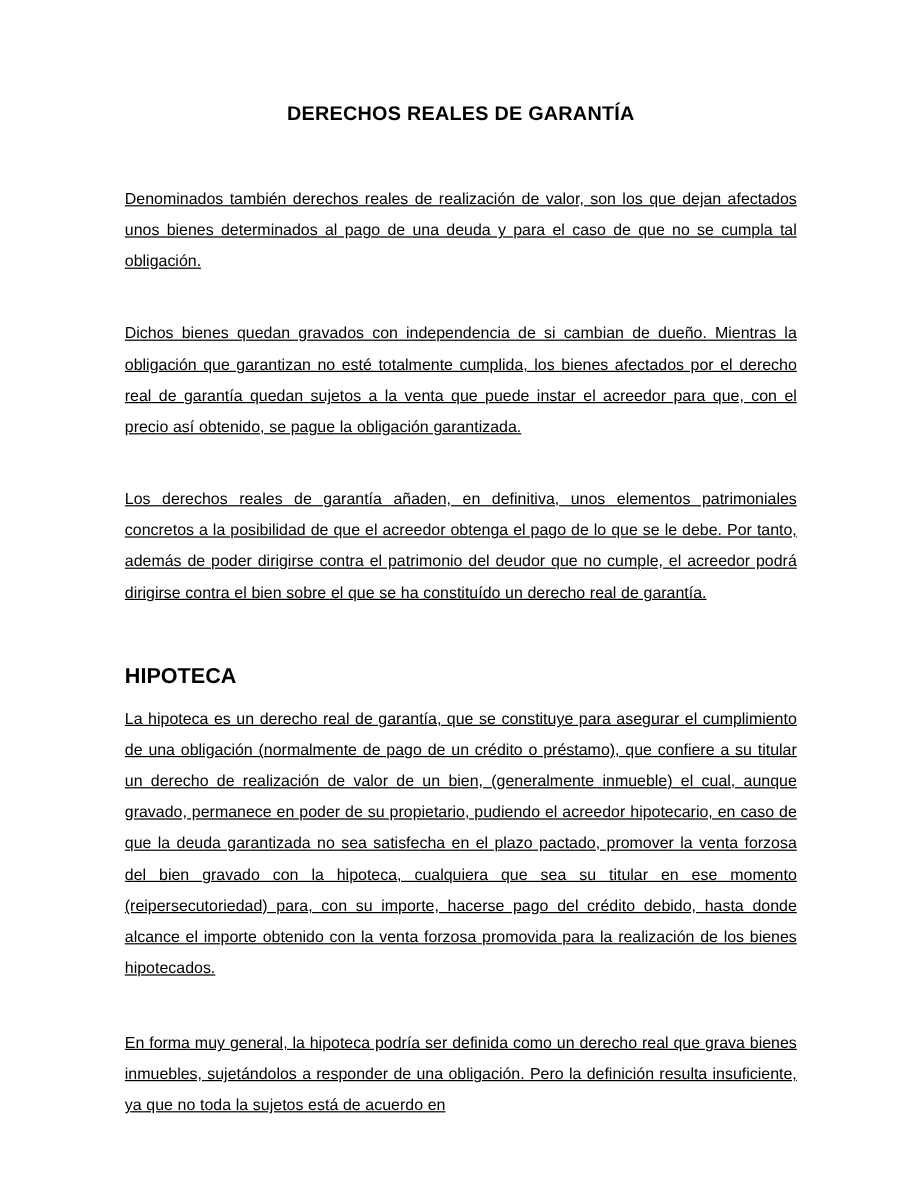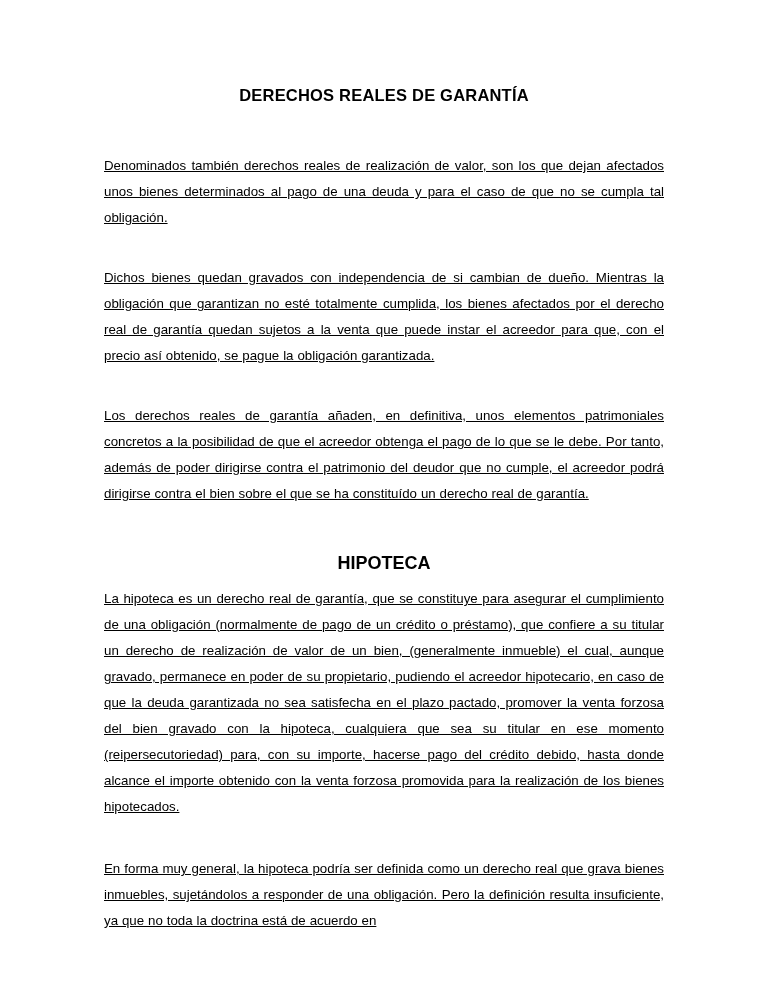--- a/index.html
+++ b/index.html
@@ -23,21 +23,20 @@
   }
   .doc-title {
     text-align: center;
     font-size: 16.5px;
     font-weight: bold;
     letter-spacing: 0.2px;
     margin: 0 0 0 0;
     padding-top: 6px;
   }
   .section-heading {
-    text-align: center;
     font-size: 18px;
     font-weight: bold;
     margin: 0;
   }
   p.para {
     font-size: 13.3px;
     line-height: 26px;
     text-align: justify;
     margin: 0;
     word-spacing: 0.2px;
@@ -71,15 +70,15 @@
   <div class="sp-heading-top"></div>
 
   <h2 class="section-heading">HIPOTECA</h2>
 
   <div class="sp-heading-bottom"></div>
 
   <p class="para">La hipoteca es un derecho real de garantía, que se constituye para asegurar el cumplimiento de una obligación (normalmente de pago de un crédito o préstamo), que confiere a su titular un derecho de realización de valor de un bien, (generalmente inmueble) el cual, aunque gravado, permanece en poder de su propietario, pudiendo el acreedor hipotecario, en caso de que la deuda garantizada no sea satisfecha en el plazo pactado, promover la venta forzosa del bien gravado con la hipoteca, cualquiera que sea su titular en ese momento (reipersecutoriedad) para, con su importe, hacerse pago del crédito debido, hasta donde alcance el importe obtenido con la venta forzosa promovida para la realización de los bienes hipotecados.</p>
 
   <div class="sp-para-large"></div>
 
-  <p class="para">En forma muy general, la hipoteca podría ser definida como un derecho real que grava bienes inmuebles, sujetándolos a responder de una obligación. Pero la definición resulta insuficiente, ya que no toda la doctrina está de acuerdo en</p>
+  <p class="para">En forma muy general, la hipoteca podría ser definida como un derecho real que grava bienes inmuebles, sujetándolos a responder de una obligación. Pero la definición resulta insuficiente, ya que no toda la sujetos está de acuerdo en</p>
 
 </div>
 
 </body></html>

